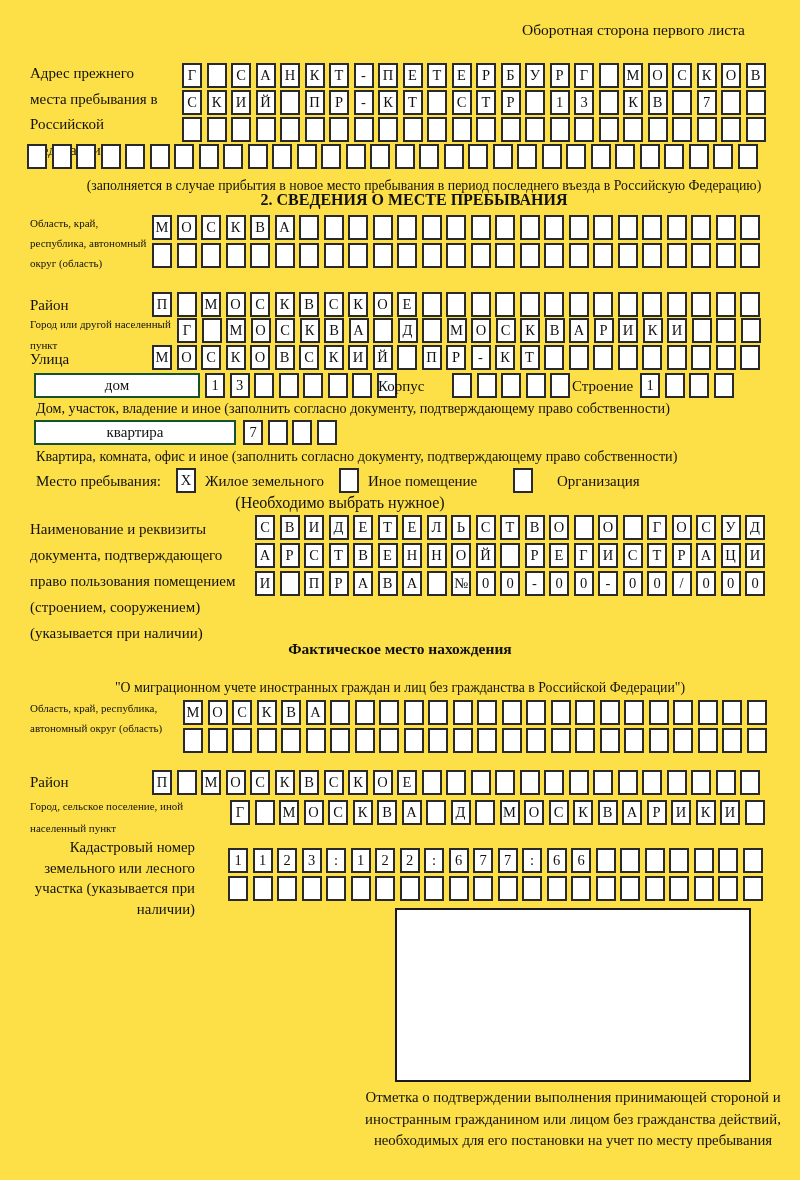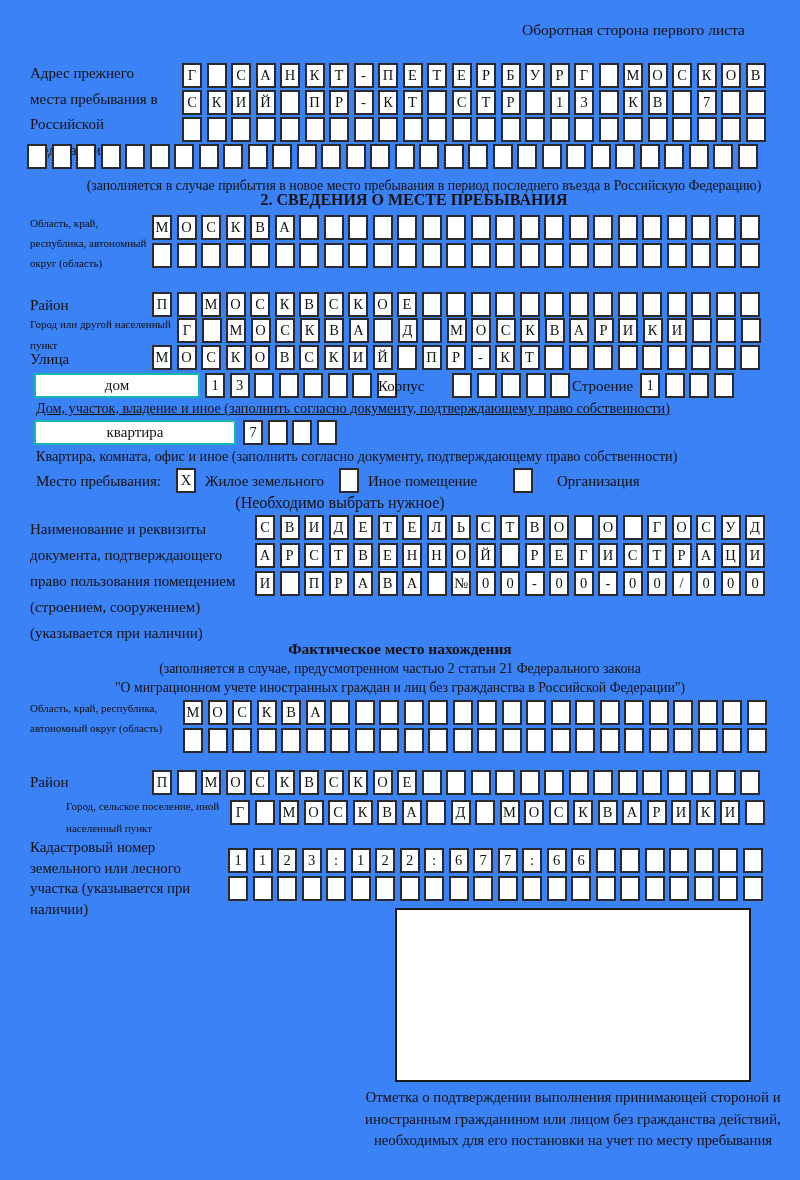--- a/index.html
+++ b/index.html
@@ -1,23 +1,23 @@
 <!DOCTYPE html>
 <html><head>
 <meta charset="utf-8">
 <style>
   html,body{margin:0;padding:0;background:#fff;}
-  .page{position:relative;width:800px;height:1180px;background:#3b82f6;
+  .page{position:relative;width:800px;height:1180px;background:#fde047;
         font-family:"Liberation Serif","DejaVu Serif",serif;color:#111;overflow:hidden;}
   .abs{position:absolute;}
   .cellrow{position:absolute;display:flex;gap:4.5px;}
   .cell{flex:0 0 20px;width:20px;height:25px;box-sizing:border-box;border:2px solid #2a2a2a;
         background:#fff;display:flex;align-items:center;justify-content:center;
         font-size:14.5px;line-height:1;}
-  .rect{position:absolute;box-sizing:border-box;border:2px solid #14b8a6;height:25px;
+  .rect{position:absolute;box-sizing:border-box;border:2px solid #14532d;height:25px;
         display:flex;align-items:center;justify-content:center;font-size:15px;background:#fff;}
   .lbl{font-size:15px;line-height:20px;}
   .lbl-sm{font-size:11px;line-height:19.8px;}
   .cap{font-size:14.2px;}
   .cap-c{font-size:13.8px;text-align:center;left:0;width:100%;}
   .title{font-weight:bold;text-align:center;left:0;width:100%;}
   .stampbox{position:absolute;box-sizing:border-box;border:2px solid #1a1a1a;background:#fff;}
 </style>
 </head>
 <body>
@@ -302,21 +302,21 @@
       <span class="cell"></span>
       <span class="cell"></span>
     </div>
   <div class="abs lbl" style="left:572px;top:376px;">Строение</div>
   <div class="cellrow" style="left:640px;top:373px;">
       <span class="cell">1</span>
       <span class="cell"></span>
       <span class="cell"></span>
       <span class="cell"></span>
     </div>
-  <div class="abs cap" style="left:36px;top:400px;text-decoration:underline;">Дом, участок, владение и иное (заполнить согласно документу, подтверждающему право собственности)</div>
+  <div class="abs cap" style="left:36px;top:400px;">Дом, участок, владение и иное (заполнить согласно документу, подтверждающему право собственности)</div>
 
   <div class="rect" style="left:34px;top:420px;width:202px;">квартира</div>
   <div class="cellrow" style="left:243px;top:420px;">
       <span class="cell">7</span>
       <span class="cell"></span>
       <span class="cell"></span>
       <span class="cell"></span>
     </div>
   <div class="abs cap" style="left:36px;top:448px;">Квартира, комната, офис и иное (заполнить согласно документу, подтверждающему право собственности)</div>
 
@@ -400,21 +400,20 @@
       <span class="cell">-</span>
       <span class="cell">0</span>
       <span class="cell">0</span>
       <span class="cell">/</span>
       <span class="cell">0</span>
       <span class="cell">0</span>
       <span class="cell">0</span>
     </div>
 
   <div class="abs title" style="top:640px;font-size:15.5px;text-align:center;">Фактическое место нахождения</div>
-  <div class="abs cap-c" style="top:661px;">(заполняется в случае, предусмотренном частью 2 статьи 21 Федерального закона</div>
   <div class="abs cap-c" style="top:680px;">"О миграционном учете иностранных граждан и лиц без гражданства в Российской Федерации")</div>
 
   <div class="abs lbl-sm" style="left:30px;top:699px;width:140px;">Область, край, республика, автономный округ (область)</div>
   <div class="cellrow" style="left:183px;top:700px;">
       <span class="cell">М</span>
       <span class="cell">О</span>
       <span class="cell">С</span>
       <span class="cell">К</span>
       <span class="cell">В</span>
       <span class="cell">А</span>
@@ -486,21 +485,21 @@
       <span class="cell"></span>
       <span class="cell"></span>
       <span class="cell"></span>
       <span class="cell"></span>
       <span class="cell"></span>
       <span class="cell"></span>
       <span class="cell"></span>
       <span class="cell"></span>
     </div>
 
-  <div class="abs lbl-sm" style="left:30px;top:796px;width:196px;line-height:21.5px;margin-left:36px;">Город, сельское поселение, иной населенный пункт</div>
+  <div class="abs lbl-sm" style="left:30px;top:796px;width:196px;line-height:21.5px;">Город, сельское поселение, иной населенный пункт</div>
   <div class="cellrow" style="left:230px;top:800px;">
       <span class="cell">Г</span>
       <span class="cell"></span>
       <span class="cell">М</span>
       <span class="cell">О</span>
       <span class="cell">С</span>
       <span class="cell">К</span>
       <span class="cell">В</span>
       <span class="cell">А</span>
       <span class="cell"></span>
@@ -512,21 +511,21 @@
       <span class="cell">К</span>
       <span class="cell">В</span>
       <span class="cell">А</span>
       <span class="cell">Р</span>
       <span class="cell">И</span>
       <span class="cell">К</span>
       <span class="cell">И</span>
       <span class="cell"></span>
     </div>
 
-  <div class="abs lbl-sm" style="left:30px;top:837px;width:165px;line-height:20.5px;font-size:14.8px;">Кадастровый номер земельного или лесного участка (указывается при наличии)</div>
+  <div class="abs lbl-sm" style="left:30px;top:837px;width:165px;line-height:20.5px;font-size:14.8px;text-align:right;">Кадастровый номер земельного или лесного участка (указывается при наличии)</div>
   <div class="cellrow" style="left:228px;top:848px;">
       <span class="cell">1</span>
       <span class="cell">1</span>
       <span class="cell">2</span>
       <span class="cell">3</span>
       <span class="cell">:</span>
       <span class="cell">1</span>
       <span class="cell">2</span>
       <span class="cell">2</span>
       <span class="cell">:</span>

